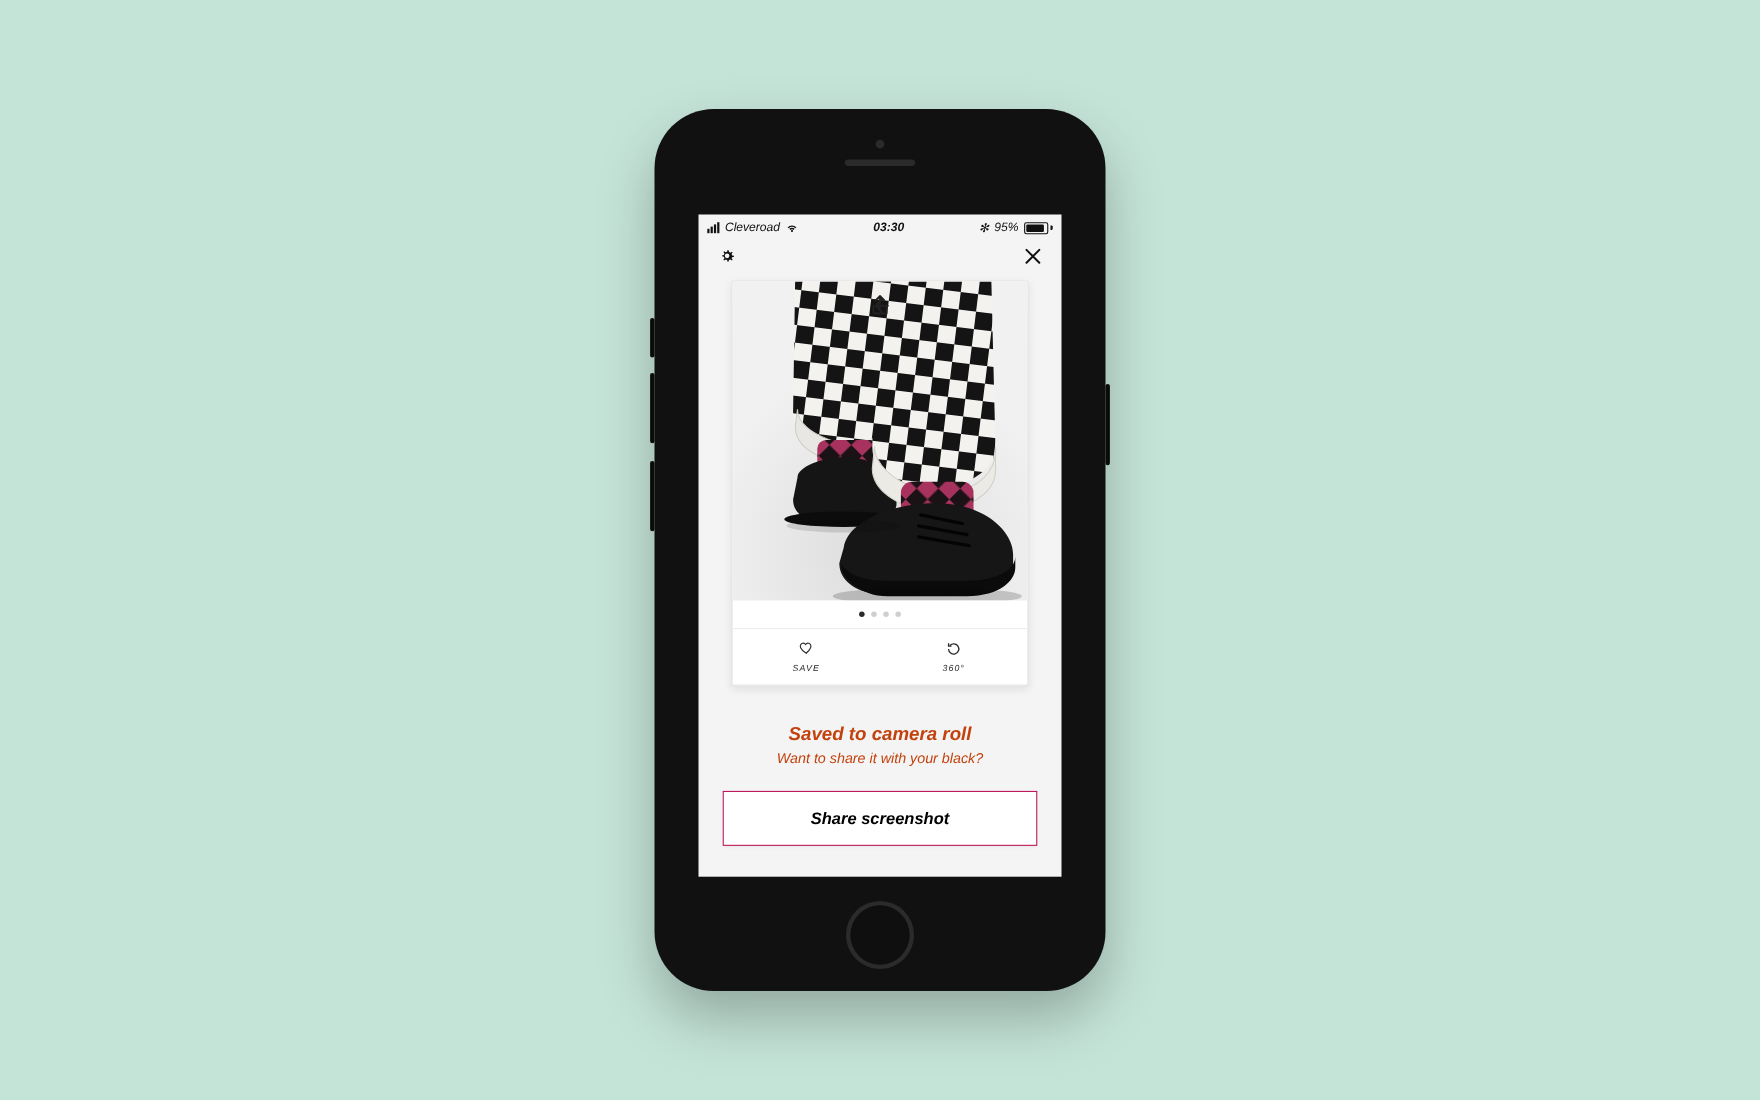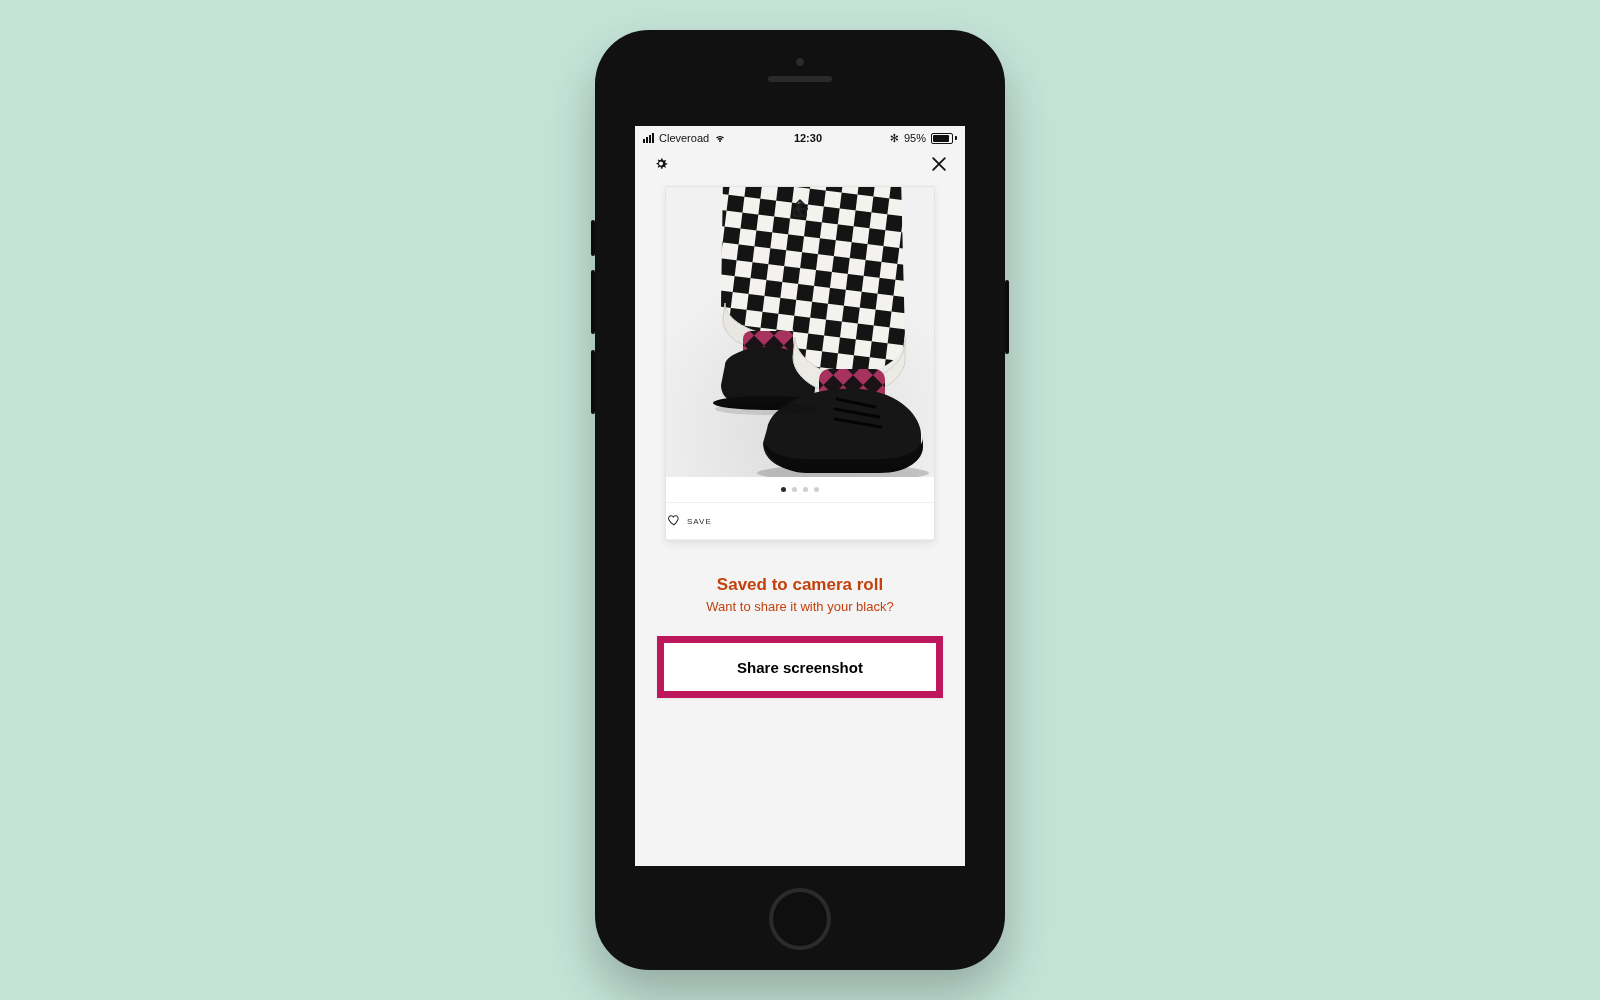--- a/index.html
+++ b/index.html
@@ -1,18 +1,18 @@
 <!DOCTYPE html>
 <html><head>
 <meta charset="utf-8">
 <style>
   html,body{margin:0;padding:0;width:1600px;height:1000px;overflow:hidden;font-family:-apple-system,Helvetica,Arial,sans-serif;}
   .stage{width:1600px;height:1000px;background:#c5e4d8;display:flex;align-items:center;justify-content:center;}
   
-  .phone{position:relative;width:410px;height:940px;background:#111;border-radius:54px;box-shadow:0 25px 50px rgba(0,0,0,.25);}
+  .phone{position:relative;width:410px;height:802px;background:#111;border-radius:54px;box-shadow:0 25px 50px rgba(0,0,0,.25);font-style:italic;}
   .phone:before,.phone:after{content:"";position:absolute;background:#000;}
   .side-btn{position:absolute;background:#0b0b0b;border-radius:3px;}
   .side-l{left:-4px;top:190px;width:4px;height:36px;}
   .side-l2{left:-4px;top:240px;width:4px;height:64px;}
   .side-l3{left:-4px;top:320px;width:4px;height:64px;}
   .side-r{right:-4px;top:250px;width:4px;height:74px;}
   .speaker{position:absolute;top:46px;left:50%;transform:translateX(-50%);width:64px;height:6px;background:#2a2a2a;border-radius:3px;}
   .camdot{position:absolute;top:28px;left:50%;transform:translateX(-50%);width:8px;height:8px;background:#2a2a2a;border-radius:50%;}
   .home{position:absolute;bottom:20px;left:50%;transform:translateX(-50%);width:62px;height:62px;border-radius:50%;background:#0f0f0f;box-shadow:inset 0 0 0 4px #2b2b2b;}
   .screen{position:absolute;top:96px;left:40px;right:40px;bottom:104px;background:#f4f4f4;overflow:hidden;}
@@ -33,28 +33,28 @@
   .iconbtn{width:24px;height:24px;display:flex;align-items:center;justify-content:center;cursor:pointer;}
   
   .card{margin:10px 30px 0 30px;background:#fff;border:1px solid #e3e3e3;border-radius:2px;box-shadow:0 3px 8px rgba(0,0,0,.08);}
   .photo{position:relative;height:290px;background:linear-gradient(180deg,#f3f3f3,#e7e7e7 60%,#f3f3f3);overflow:hidden;}
   .photo svg{position:absolute;inset:0;width:100%;height:100%;}
   .photo .over{position:absolute;top:10px;left:10px;right:10px;display:flex;justify-content:space-between;}
   .pager{display:flex;gap:6px;justify-content:center;margin:10px 0;}
   .pager span{width:5px;height:5px;border-radius:50%;background:#cfcfcf;}
   .pager span.on{background:#2b2b2b;}
   .actions{display:flex;border-top:1px solid #eee;border-bottom:1px solid #eee;}
-  .act{flex:1;display:flex;flex-direction:row;align-items:center;gap:5px;padding:10px 0;font-size:8px;letter-spacing:1px;color:#2b2b2b;cursor:pointer;}
+  .act{flex:1;display:flex;flex-direction:column;align-items:center;gap:5px;padding:10px 0;font-size:8px;letter-spacing:1px;color:#2b2b2b;cursor:pointer;}
   .info{padding:12px 14px 18px 14px;}
   .price{font-size:15px;font-weight:700;color:#2b2b2b;letter-spacing:.5px;}
   .pname{font-size:9px;color:#8a8a8a;margin-top:6px;}
   .below{margin-top:34px;text-align:center;color:#c2410c;}
   .below h3{margin:0;font-size:17px;font-weight:800;}
   .below p{margin:4px 0 0 0;font-size:13px;}
-  .sharebtn{margin:22px 22px 0 22px;border:7px solid #be185d;background:#fff;height:48px;display:flex;align-items:center;justify-content:center;font-size:15px;font-weight:800;cursor:pointer;box-shadow:0 1px 3px rgba(0,0,0,.06);}
+  .sharebtn{margin:22px 22px 0 22px;border:1px solid #be185d;background:#fff;height:48px;display:flex;align-items:center;justify-content:center;font-size:15px;font-weight:800;cursor:pointer;box-shadow:0 1px 3px rgba(0,0,0,.06);}
 </style>
 </head>
 <body>
 
 <div class="stage">
   <div class="phone">
     <span class="side-btn side-l"></span>
     <span class="side-btn side-l2"></span>
     <span class="side-btn side-l3"></span>
     <span class="side-btn side-r"></span>
@@ -69,21 +69,21 @@
               <i></i>
               <i></i>
               <i></i>
               <i></i>
             </span>
           <span>Cleveroad</span>
           <svg class="wifi" viewBox="0 0 24 24">
               <path fill="#111" d="M12 20a2 2 0 1 0 0-4 2 2 0 0 0 0 4Zm-5-6a8 8 0 0 1 10 0l-2 2a5 5 0 0 0-6 0Zm-3-3a12 12 0 0 1 16 0l-2 2a9 9 0 0 0-12 0Z"></path>
             </svg>
         </div>
-        <div style="font-weight:600">12:30</div>
+        <div style="font-weight:600">03:30</div>
         <div class="r">
           <span class="bt">✻</span>
           <span>95%</span>
           <span class="batt">
               <span class="body"></span>
               <span class="tip"></span>
             </span>
         </div>
       </div>
 
@@ -172,20 +172,26 @@
           <span></span>
         </div>
 
         <div class="actions">
           <div class="act">
             <svg viewBox="0 0 24 24" width="16" height="16">
                 <path fill="none" stroke="#2b2b2b" stroke-width="1.8" d="M12 20s-7-4.5-9-9c-1.3-3 0-6 3-7 2-.6 4 .4 5 2 1-1.6 3-2.6 5-2 3 1 4.3 4 3 7-2 4.5-7 9-7 9Z" transform="scale(.85) translate(2 1)"></path>
               </svg>
             <span>SAVE</span>
           </div>
+          <div class="act">
+            <svg viewBox="0 0 24 24" width="16" height="16">
+                <path fill="none" stroke="#2b2b2b" stroke-width="1.8" d="M5 12a7 7 0 1 0 2-5M5 4v4h4"></path>
+              </svg>
+            <span>360°</span>
+          </div>
         </div>
 
       </div>
 
       <div class="below">
         <h3>Saved to camera roll</h3>
         <p>Want to share it with your black?</p>
       </div>
       <div class="sharebtn">
         <span>Share screenshot</span>

